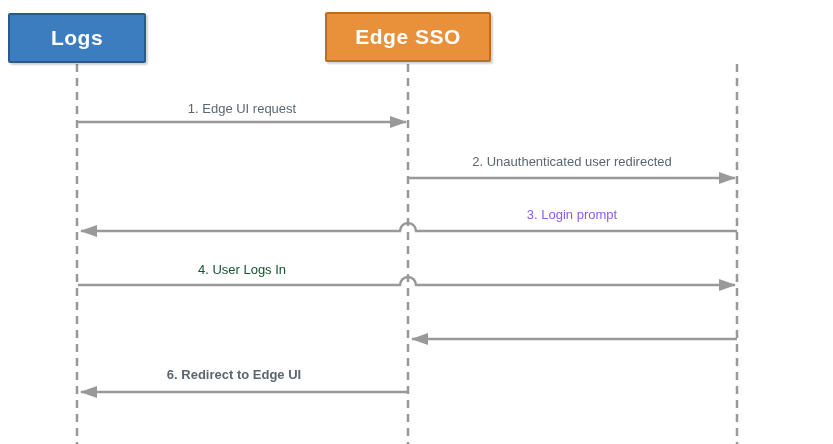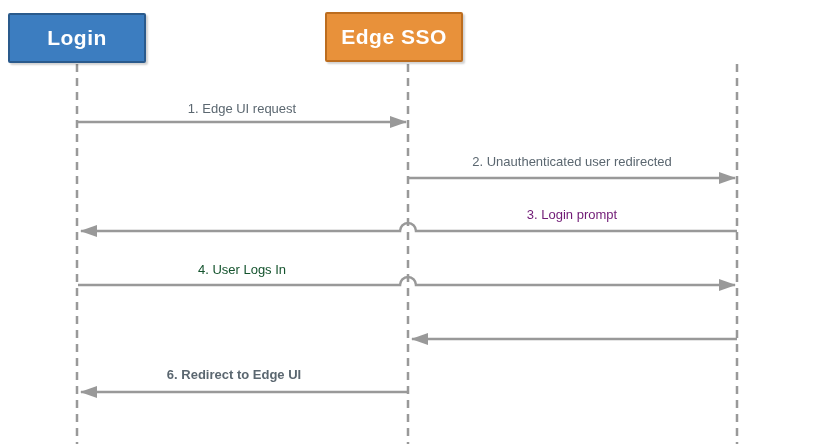--- a/index.html
+++ b/index.html
@@ -21,21 +21,21 @@
     display: flex;
     align-items: center;
     justify-content: center;
     color: #ffffff;
     font-size: 21px;
     font-weight: bold;
     letter-spacing: 0.5px;
     box-shadow: 2px 2px 2px rgba(0,0,0,0.18);
   }
   .actor-user   { left: 8px;   top: 13px; width: 138px; }
-  .actor-sso    { left: 325px; top: 12px; width: 138px; }
+  .actor-sso    { left: 325px; top: 12px; width: 166px; }
   .actor-idp    { left: 653px; top: 12px; width: 170px; }
   .msg-label {
     position: absolute;
     transform: translateX(-50%);
     white-space: nowrap;
     font-size: 13px;
     line-height: 18px;
     color: #5B6770;
   }
   .lifeline { stroke: #999999; stroke-width: 2.5; stroke-dasharray: 8 6; fill: none; }
@@ -59,25 +59,25 @@
 
     <path class="msg-line" d="M78,122 L406,122" marker-end="url(#arrowhead)" style="stroke: rgb(153, 153, 153);"></path>
     <path class="msg-line" d="M409,178 L735,178" marker-end="url(#arrowhead)" style="stroke: rgb(153, 153, 153);"></path>
     <path class="msg-line" d="M737,231 L416,231 A8,8 0 0 0 400,231 L81,231" marker-end="url(#arrowhead)" style="stroke: rgb(153, 153, 153);"></path>
     <path class="msg-line" d="M78,285 L400,285 A8,8 0 0 1 416,285 L735,285" marker-end="url(#arrowhead)" style="stroke: rgb(153, 153, 153);"></path>
     <path class="msg-line" d="M737,339 L412,339" marker-end="url(#arrowhead)" style="stroke: rgb(153, 153, 153);"></path>
     <path class="msg-line" d="M408,392 L81,392" marker-end="url(#arrowhead)" style="stroke: rgb(153, 153, 153);"></path>
   </svg>
 
   <div class="actor-box actor-user" style="background-color: rgb(60, 125, 192); border-color: rgb(42, 90, 140);">
-    <span>Login</span>
+    <span>Logs</span>
   </div>
   <div class="actor-box actor-sso" style="background-color: rgb(232, 145, 58); border-color: rgb(188, 109, 31);">
     <span>Edge SSO</span>
   </div>
 
   <div class="msg-label" style="left: 242px; top: 100px; color: rgb(91, 103, 112);">1. Edge UI request</div>
   <div class="msg-label" style="left: 572px; top: 153px; color: rgb(91, 103, 112); text-align: center;">2. Unauthenticated user redirected</div>
-  <div class="msg-label" style="left: 572px; top: 206px; color: #701a75;">3. Login prompt</div>
+  <div class="msg-label" style="left: 572px; top: 206px; color: #8b5cf6;">3. Login prompt</div>
   <div class="msg-label" style="left: 242px; top: 261px; color: #14532d;">4. User Logs In</div>
   <div class="msg-label" style="left: 234px; top: 366px; color: rgb(91, 103, 112); font-weight: bold;">6. Redirect to Edge UI</div>
 
 </div>
 
 </body></html>

